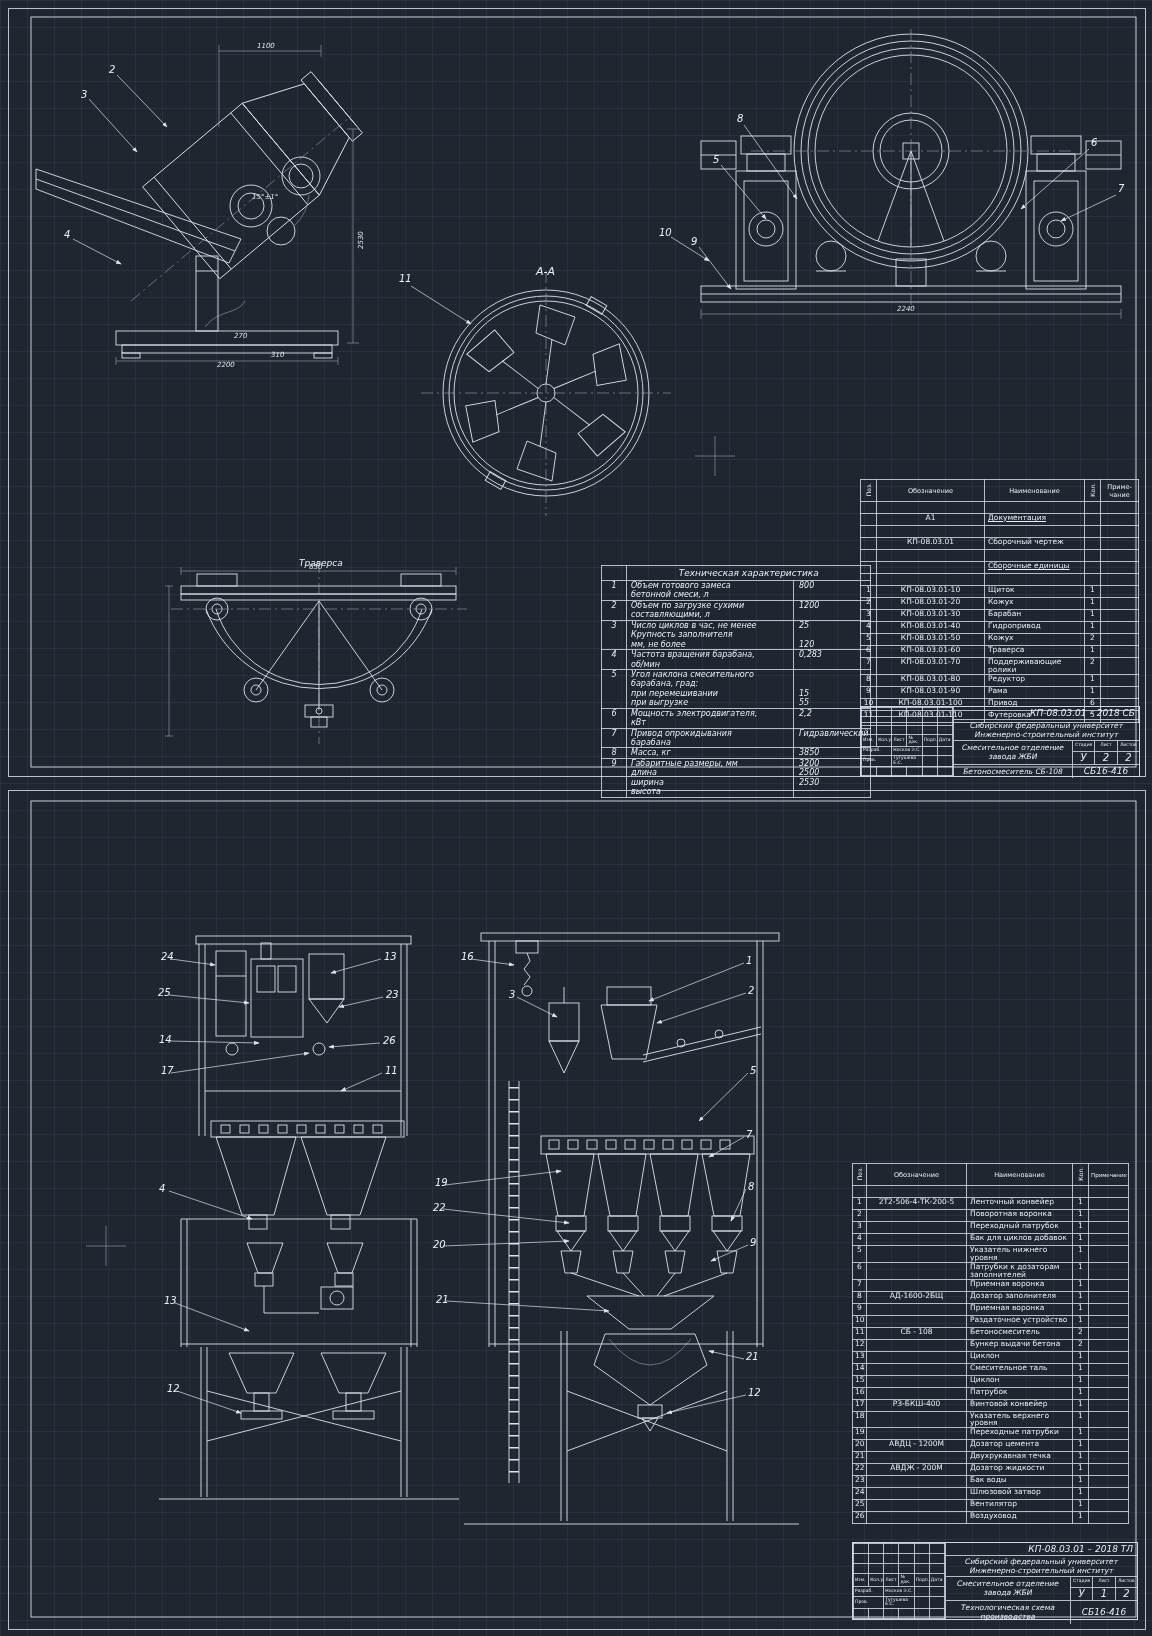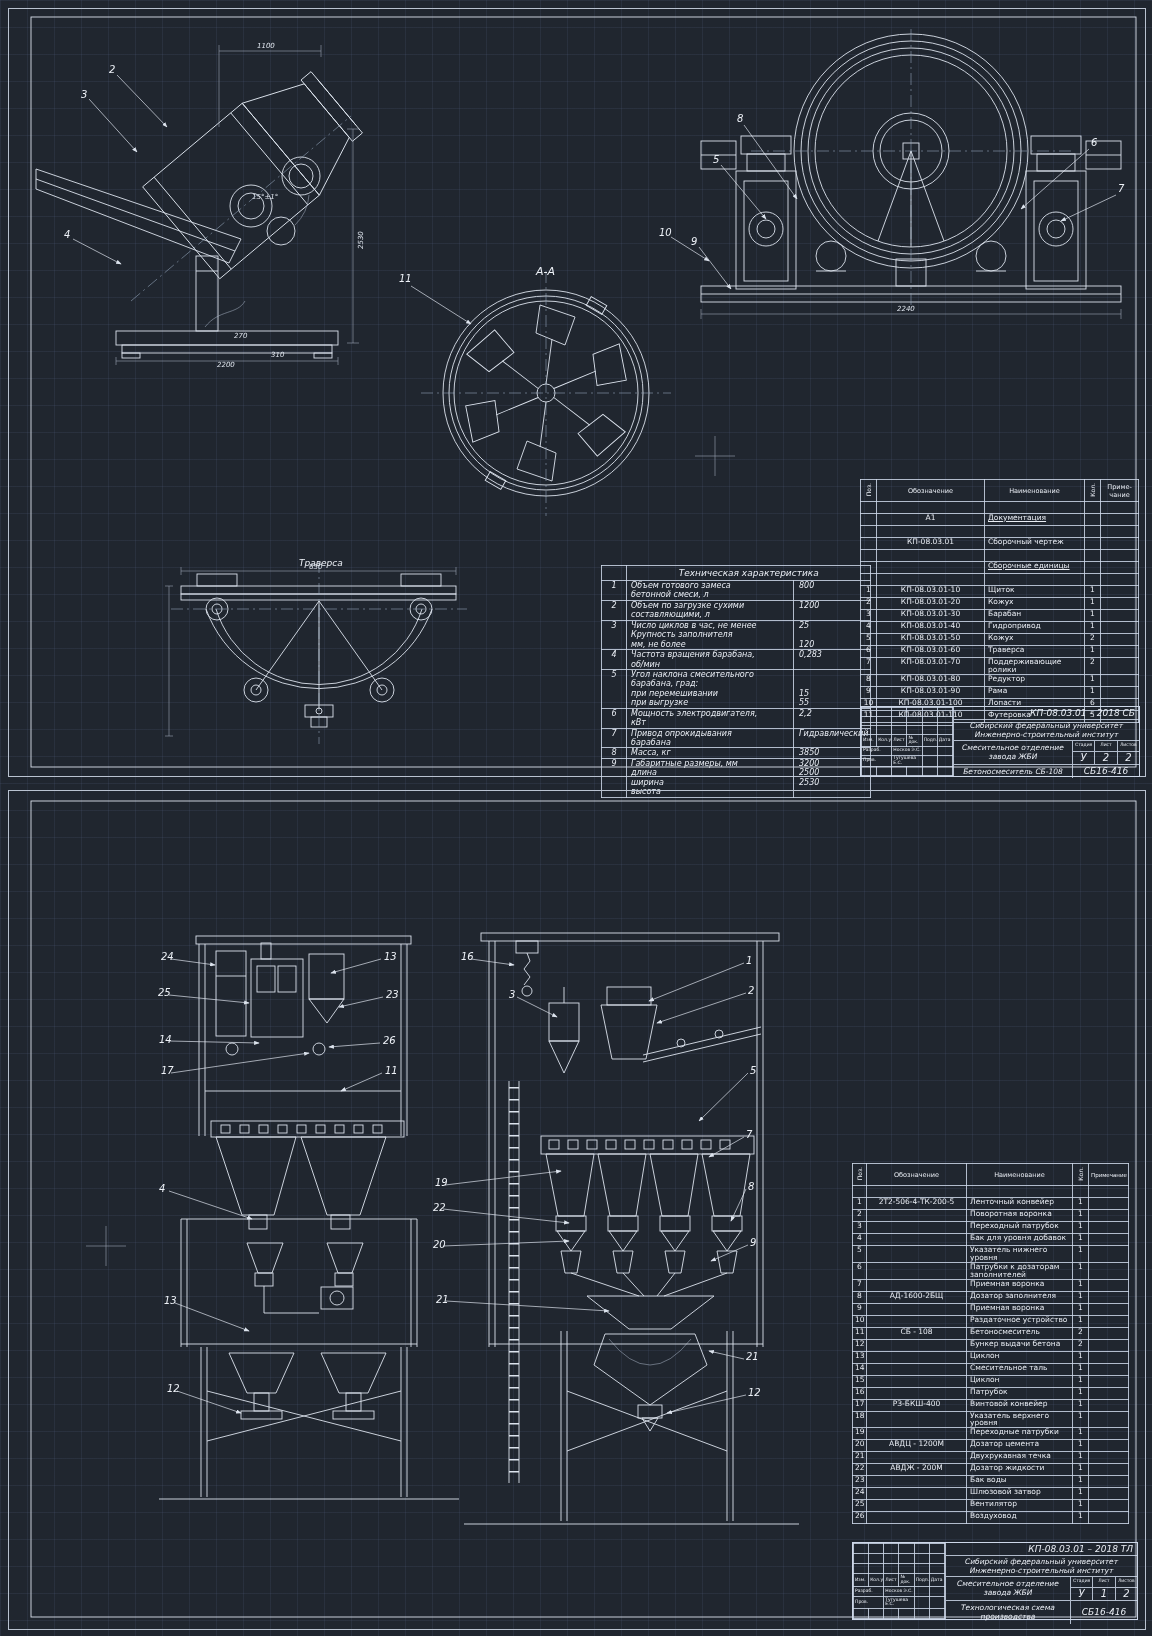--- a/index.html
+++ b/index.html
@@ -489,21 +489,21 @@
             <td>9</td>
             <td>КП-08.03.01-90</td>
             <td class="nm">Рама</td>
             <td>1</td>
             <td></td>
           </tr>
 
           <tr>
             <td>10</td>
             <td>КП-08.03.01-100</td>
-            <td class="nm">Лопасти</td>
+            <td class="nm">Привод</td>
             <td>6</td>
             <td></td>
           </tr>
 
           <tr>
             <td>11</td>
             <td>КП-08.03.01-110</td>
             <td class="nm">Футеровка</td>
             <td>5</td>
             <td></td>
@@ -836,21 +836,21 @@
             <td>3</td>
             <td></td>
             <td class="nm">Переходный патрубок</td>
             <td>1</td>
             <td></td>
           </tr>
 
           <tr>
             <td>4</td>
             <td></td>
-            <td class="nm">Бак для уровня добавок</td>
+            <td class="nm">Бак для циклов добавок</td>
             <td>1</td>
             <td></td>
           </tr>
 
           <tr>
             <td>5</td>
             <td></td>
             <td class="nm">Указатель нижнего уровня</td>
             <td>1</td>
             <td></td>

